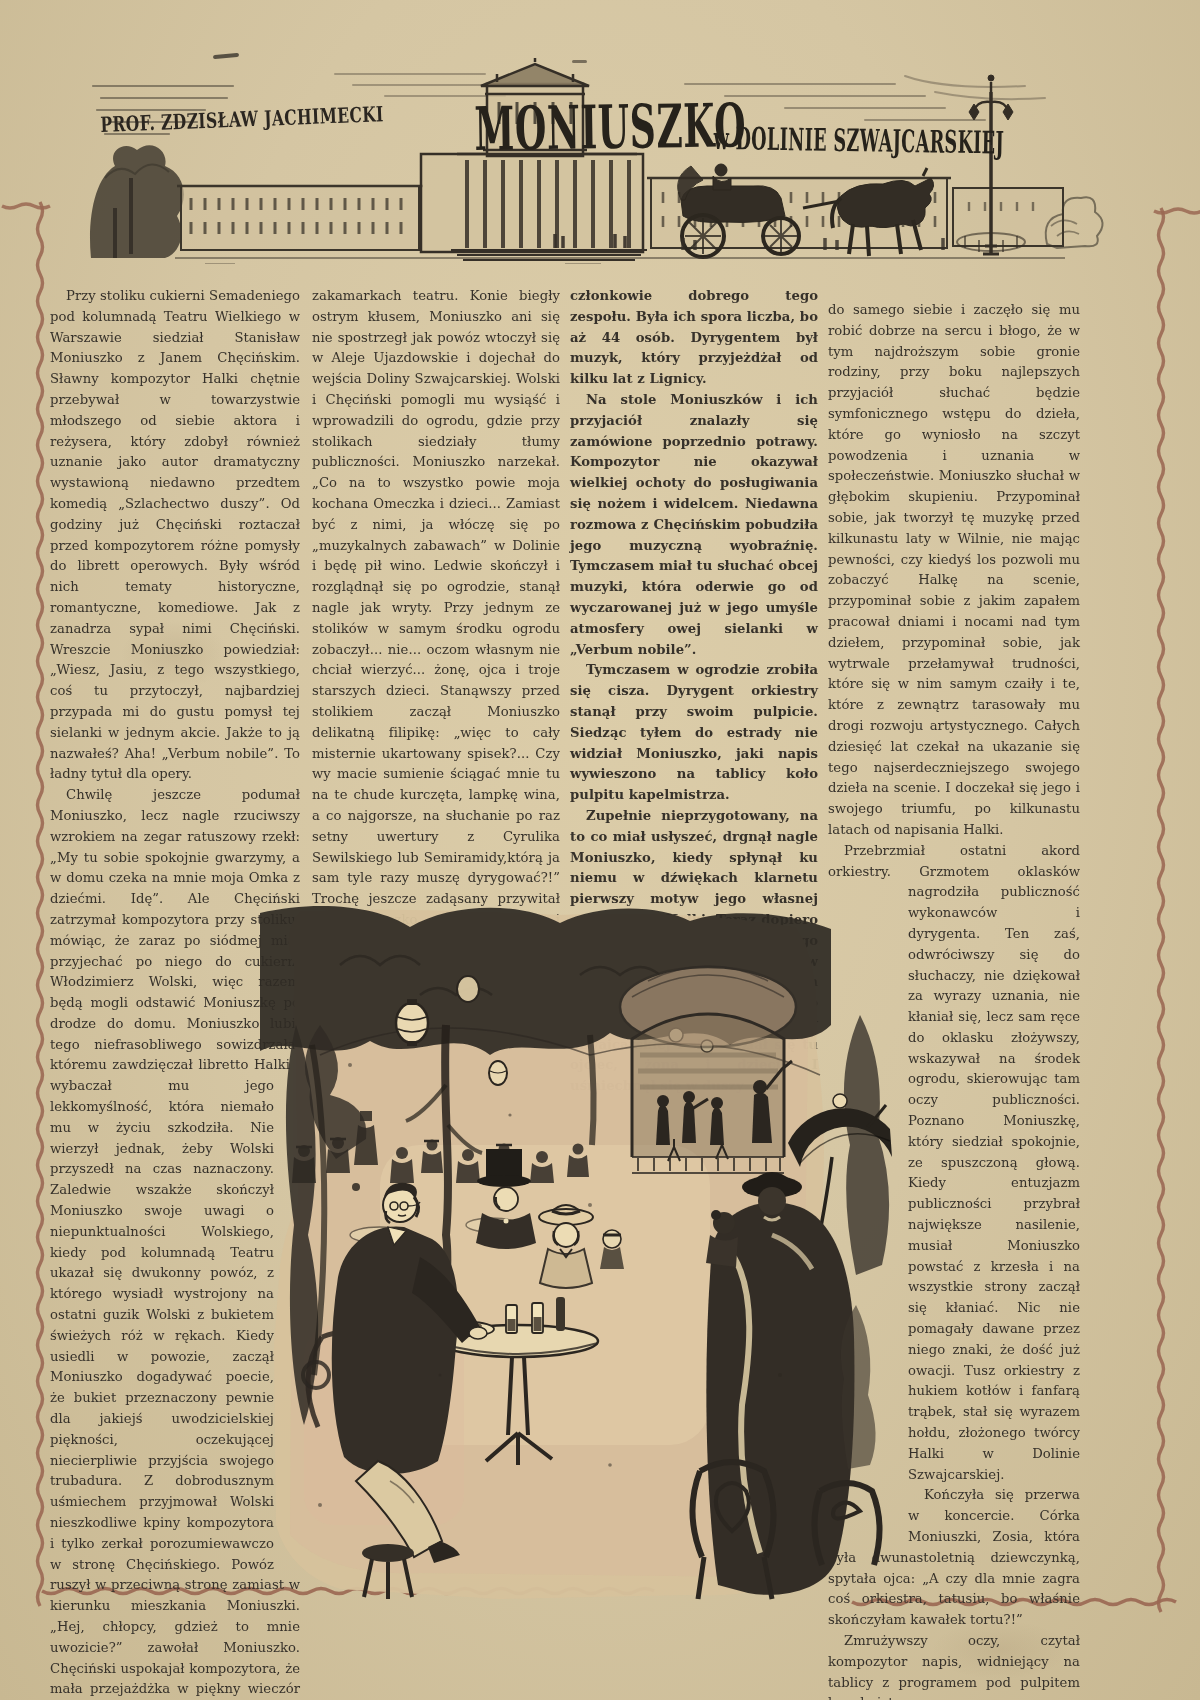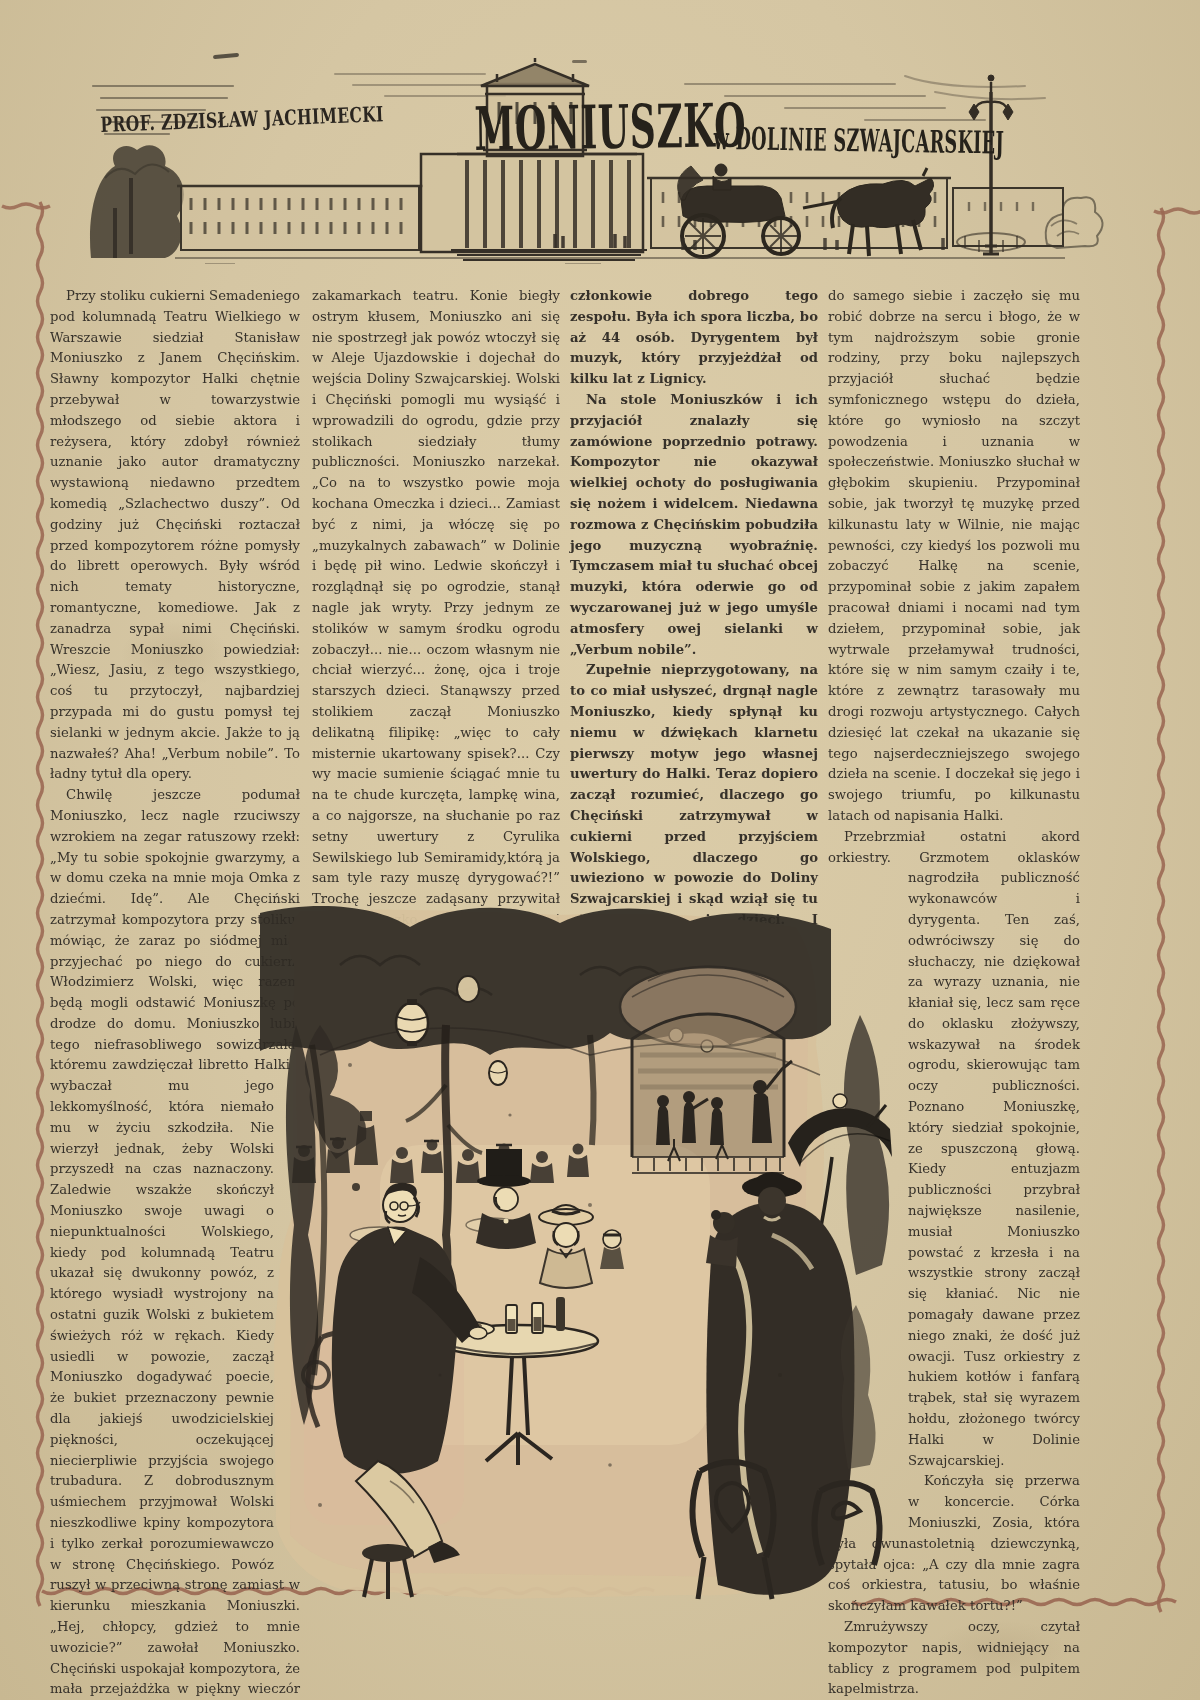--- a/index.html
+++ b/index.html
@@ -10,21 +10,21 @@
     color:#36312a;
   }
   .col{position:absolute;text-align:justify;font-size:13.2px;line-height:20.8px;letter-spacing:.05px;}
   .col p{margin:0;text-indent:16px;}
   .col p.cont{text-indent:0;}
   .wrap-r{float:right;width:26px;height:1280px;shape-outside:polygon(0 62%,100% 62%,100% 100%,0 100%);}
   .wrap-l{float:left;width:80px;height:1245px;shape-outside:polygon(0 47.5%,100% 47.5%,100% 100%,0 100%);}
   #col1{left:50px;top:286px;width:250px;height:1295px;}
   #col2{left:312px;top:286px;width:248px;height:640px;}
   #col3{left:570px;top:286px;width:248px;height:640px;font-weight:bold;}
-  #col4{left:828px;top:286px;width:252px;height:1330px;}
+  #col4{left:828px;top:300px;width:252px;height:1330px;}
   .author{
     position:absolute;left:100px;top:112px;white-space:nowrap;
     font-weight:bold;font-size:21px;color:#2b2620;letter-spacing:.5px;
     transform:rotate(-2.2deg) scaleX(.74);transform-origin:left top;
   }
   .title-main{
     position:absolute;left:474px;top:94px;white-space:nowrap;
     font-weight:bold;font-size:60px;color:#26221b;letter-spacing:1px;
     transform:rotate(-.8deg) scaleX(.60);transform-origin:left top;
   }
@@ -156,20 +156,21 @@
 </div>
 
 <div class="col" id="col2">
   <p class="cont">zakamarkach teatru. Konie biegły ostrym kłusem, Moniuszko ani się nie spostrzegł jak powóz wtoczył się w Aleje Ujazdowskie i dojechał do wejścia Doliny Szwajcarskiej. Wolski i Chęciński pomogli mu wysiąść i wprowadzili do ogrodu, gdzie przy stolikach siedziały tłumy publiczności. Moniuszko narzekał. „Co na to wszystko powie moja kochana Omeczka i dzieci... Zamiast być z nimi, ja włóczę się po „muzykalnych zabawach” w Dolinie i będę pił wino. Ledwie skończył i rozglądnął się po ogrodzie, stanął nagle jak wryty. Przy jednym ze stolików w samym środku ogrodu zobaczył... nie... oczom własnym nie chciał wierzyć... żonę, ojca i troje starszych dzieci. Stanąwszy przed stolikiem zaczął Moniuszko delikatną filipikę: „więc to cały misternie ukartowany spisek?... Czy wy macie sumienie ściągać mnie tu na te chude kurczęta, lampkę wina, a co najgorsze, na słuchanie po raz setny uwertury z Cyrulika Sewilskiego lub Semiramidy,którą ja sam tyle razy muszę dyrygować?!” Trochę jeszcze zadąsany przywitał się Moniuszko z żoną, ojcem i dziećmi i usiadł przy stoliku.</p>
   <p>Przerwa w koncercie orkiestry skończyła się. Na estradę wracali</p>
 </div>
 
 <div class="col" id="col3">
   <p class="cont">członkowie dobrego tego zespołu. Była ich spora liczba, bo aż 44 osób. Dyrygentem był muzyk, który przyjeżdżał od kilku lat z Lignicy.</p>
   <p>Na stole Moniuszków i ich przyjaciół znalazły się zamówione poprzednio potrawy. Kompozytor nie okazywał wielkiej ochoty do posługiwania się nożem i widelcem. Niedawna rozmowa z Chęcińskim pobudziła jego muzyczną wyobraźnię. Tymczasem miał tu słuchać obcej muzyki, która oderwie go od wyczarowanej już w jego umyśle atmosfery owej sielanki w „Verbum nobile”.</p>
+  <p>Tymczasem w ogrodzie zrobiła się cisza. Dyrygent orkiestry stanął przy swoim pulpicie. Siedząc tyłem do estrady nie widział Moniuszko, jaki napis wywieszono na tablicy koło pulpitu kapelmistrza.</p>
   <p>Zupełnie nieprzygotowany, na to co miał usłyszeć, drgnął nagle Moniuszko, kiedy spłynął ku niemu w dźwiękach klarnetu pierwszy motyw jego własnej uwertury do Halki. Teraz dopiero zaczął rozumieć, dlaczego go Chęciński zatrzymywał w cukierni przed przyjściem Wolskiego, dlaczego go uwieziono w powozie do Doliny Szwajcarskiej i skąd wziął się tu ojciec, żona i dzieci. I uśmiechnął się w duszy</p>
 </div>
 
 <div class="col" id="col4">
   <div class="wrap-l"></div>
   <p class="cont">do samego siebie i zaczęło się mu robić dobrze na sercu i błogo, że w tym najdroższym sobie gronie rodziny, przy boku najlepszych przyjaciół słuchać będzie symfonicznego wstępu do dzieła, które go wyniosło na szczyt powodzenia i uznania w społeczeństwie. Moniuszko słuchał w głębokim skupieniu. Przypominał sobie, jak tworzył tę muzykę przed kilkunastu laty w Wilnie, nie mając pewności, czy kiedyś los pozwoli mu zobaczyć Halkę na scenie, przypominał sobie z jakim zapałem pracował dniami i nocami nad tym dziełem, przypominał sobie, jak wytrwale przełamywał trudności, które się w nim samym czaiły i te, które z zewnątrz tarasowały mu drogi rozwoju artystycznego. Całych dziesięć lat czekał na ukazanie się tego najserdeczniejszego swojego dzieła na scenie. I doczekał się jego i swojego triumfu, po kilkunastu latach od napisania Halki.</p>
   <p>Przebrzmiał ostatni akord orkiestry. Grzmotem oklasków nagrodziła publiczność wykonawców i dyrygenta. Ten zaś, odwróciwszy się do słuchaczy, nie dziękował za wyrazy uznania, nie kłaniał się, lecz sam ręce do oklasku złożywszy, wskazywał na środek ogrodu, skierowując tam oczy publiczności. Poznano Moniuszkę, który siedział spokojnie, ze spuszczoną głową. Kiedy entuzjazm publiczności przybrał największe nasilenie, musiał Moniuszko powstać z krzesła i na wszystkie strony zaczął się kłaniać. Nic nie pomagały dawane przez niego znaki, że dość już owacji. Tusz orkiestry z hukiem kotłów i fanfarą trąbek, stał się wyrazem hołdu, złożonego twórcy Halki w Dolinie Szwajcarskiej.</p>
   <p>Kończyła się przerwa w koncercie. Córka Moniuszki, Zosia, która była dwunastoletnią dziewczynką, spytała ojca: „A czy dla mnie zagra coś orkiestra, tatusiu, bo właśnie skończyłam kawałek tortu?!”</p>
   <p>Zmrużywszy oczy, czytał kompozytor napis, widniejący na tablicy z programem pod pulpitem kapelmistrza.</p>
 

